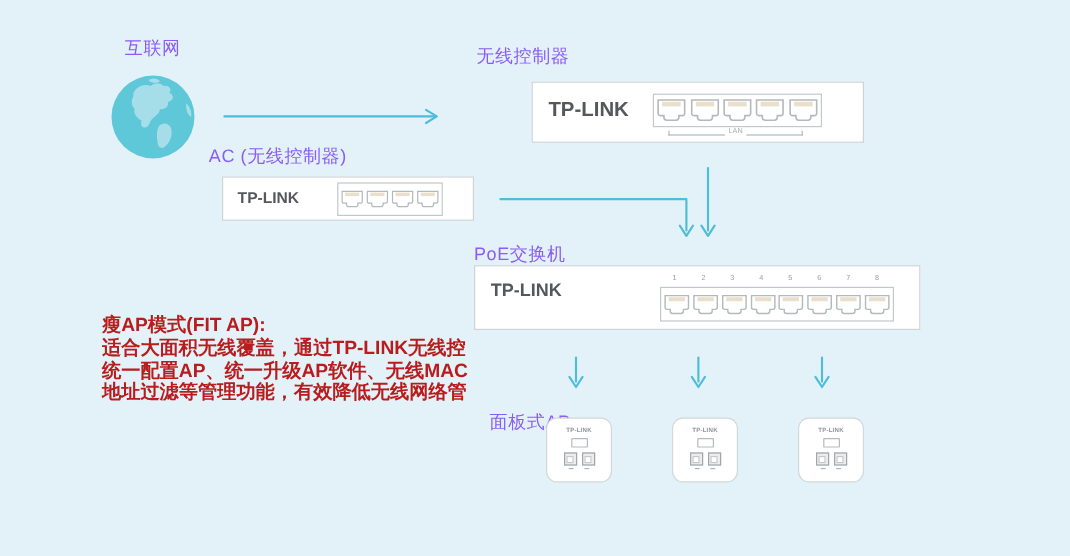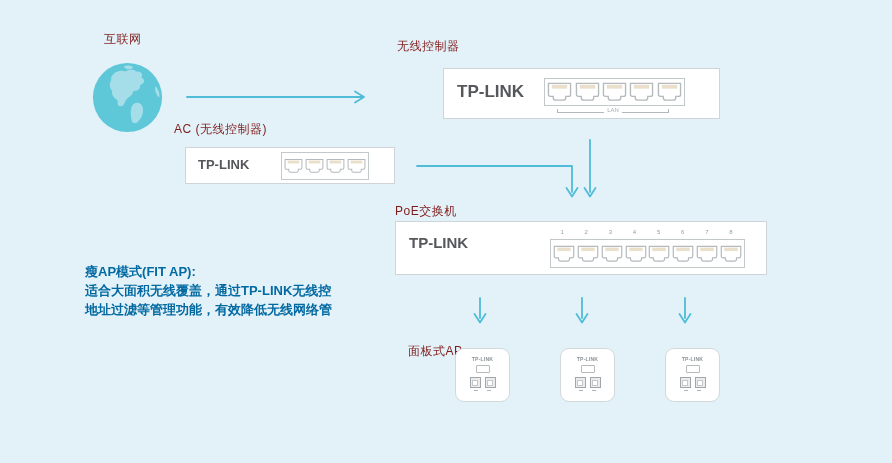--- a/index.html
+++ b/index.html
@@ -1,20 +1,20 @@
 <!DOCTYPE html>
 <html style="--bg: #e3f2f9; --accent: #4fbcd8; --globe: #5ec7d8; --continent: #a5dee9;"><head>
 <meta charset="utf-8">
 <style>
   html,body{margin:0;padding:0;background:#fff}
   .canvas{position:relative;width:892px;height:463px;background:var(--bg,#e3f2f9);
     font-family:"Liberation Sans","DejaVu Sans",sans-serif;overflow:hidden}
 
   
-  .label{position:absolute;font-size:12px;color:#7f1d1d;letter-spacing:.5px;white-space:nowrap}
+  .label{position:absolute;font-size:15px;color:#8b5cf6;letter-spacing:.5px;white-space:nowrap}
 
   
   .connectors{position:absolute;left:0;top:0;pointer-events:none}
   .connectors path{stroke:var(--accent,#4fbcd8);stroke-width:1.8;fill:none;stroke-linecap:round;stroke-linejoin:round}
 
   
   .globe{position:absolute;left:91px;top:61px;width:73px;height:73px}
   .globe svg{display:block}
 
   
@@ -61,21 +61,21 @@
     width:12px;height:6px;border:1px solid #b5babd;border-radius:1px}
   .ap-ports{position:absolute;top:28px;left:0;width:100%;display:flex;justify-content:center;gap:4px}
   .ap-port{width:9px;height:9px;background:#ececec;border:1px solid #a0a6a9;
     display:flex;align-items:center;justify-content:center}
   .ap-port i{display:block;width:4px;height:4px;background:#fff;border:1px solid #c4c8ca}
   .ap-dashes{position:absolute;top:41px;left:0;width:100%;display:flex;justify-content:center;gap:9px}
   .ap-dashes span{width:4px;height:1px;background:#b0b4b6}
 
   
   .description{position:absolute;left:85px;top:263px;width:330px;
-    font-size:13px;font-weight:bold;color:#0369a1;line-height:18.8px}
+    font-size:16px;font-weight:bold;color:#b91c1c;line-height:18.8px}
 </style>
 </head>
 <body>
 
 <div class="canvas">
 
   <svg class="connectors" width="892" height="463" viewBox="0 0 892 463">
     <path d="M187 97 H363"></path>
     <path d="M355 91.5 L364 97 L355 102.5"></path>
     <path d="M417 166 H572 V192"></path>
@@ -299,16 +299,17 @@
       <div class="ap-dashes">
           <span></span>
           <span></span>
         </div>
     </div>
     </div>
 
   <div class="description">
     <div class="desc-line">瘦AP模式(FIT AP):</div>
   <div class="desc-line">适合大面积无线覆盖，通过TP-LINK无线控</div>
+      <div class="desc-line">统一配置AP、统一升级AP软件、无线MAC</div>
       <div class="desc-line">地址过滤等管理功能，有效降低无线网络管</div>
     </div>
 
 </div>
 
 </body></html>

